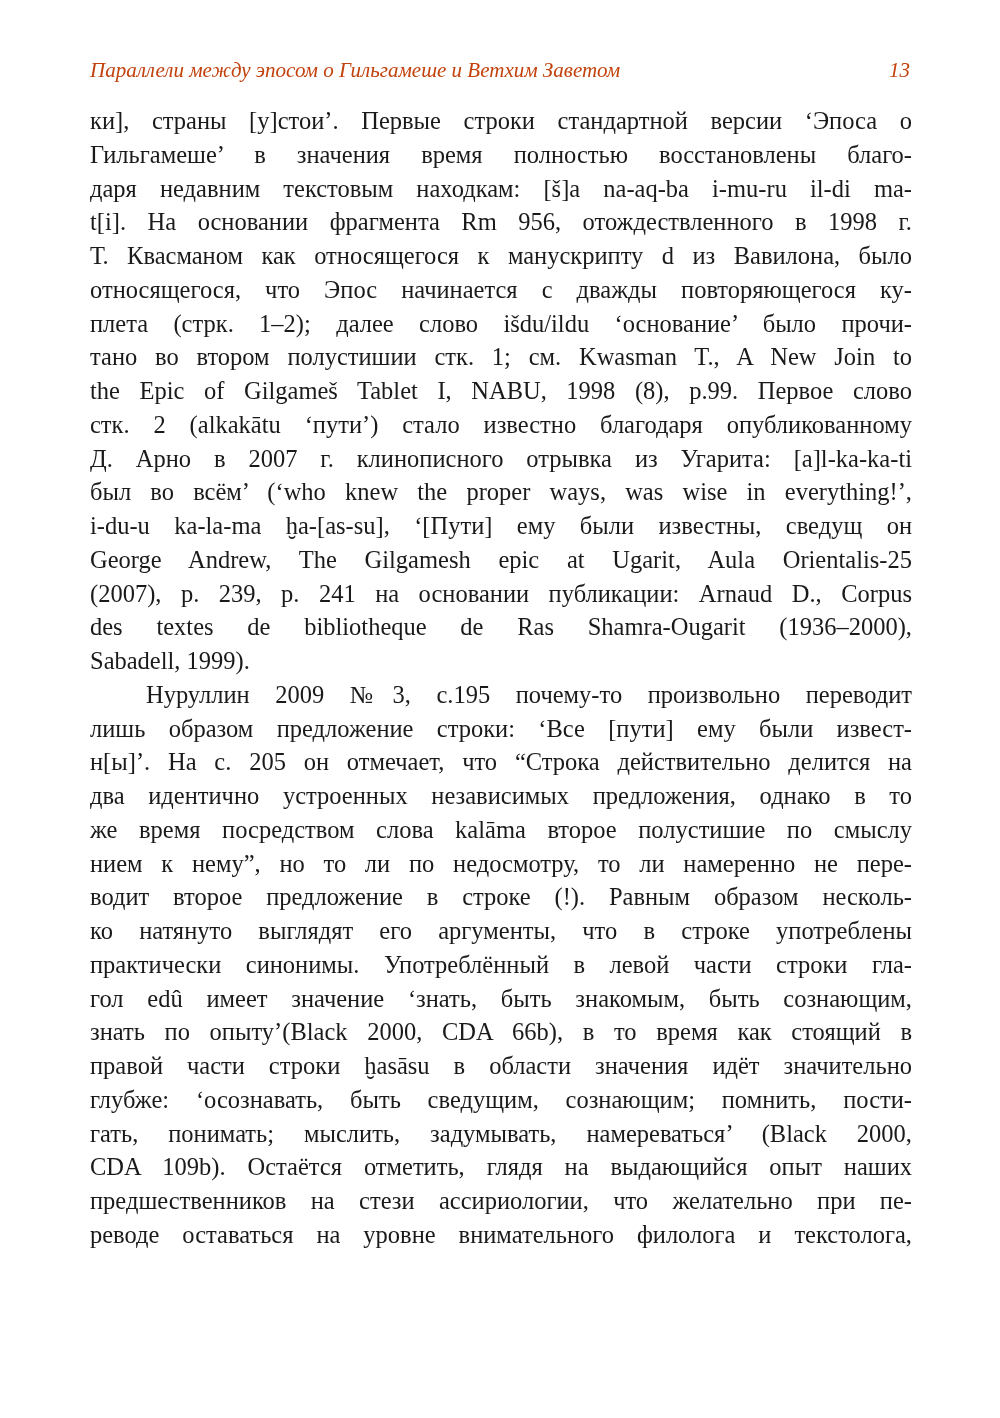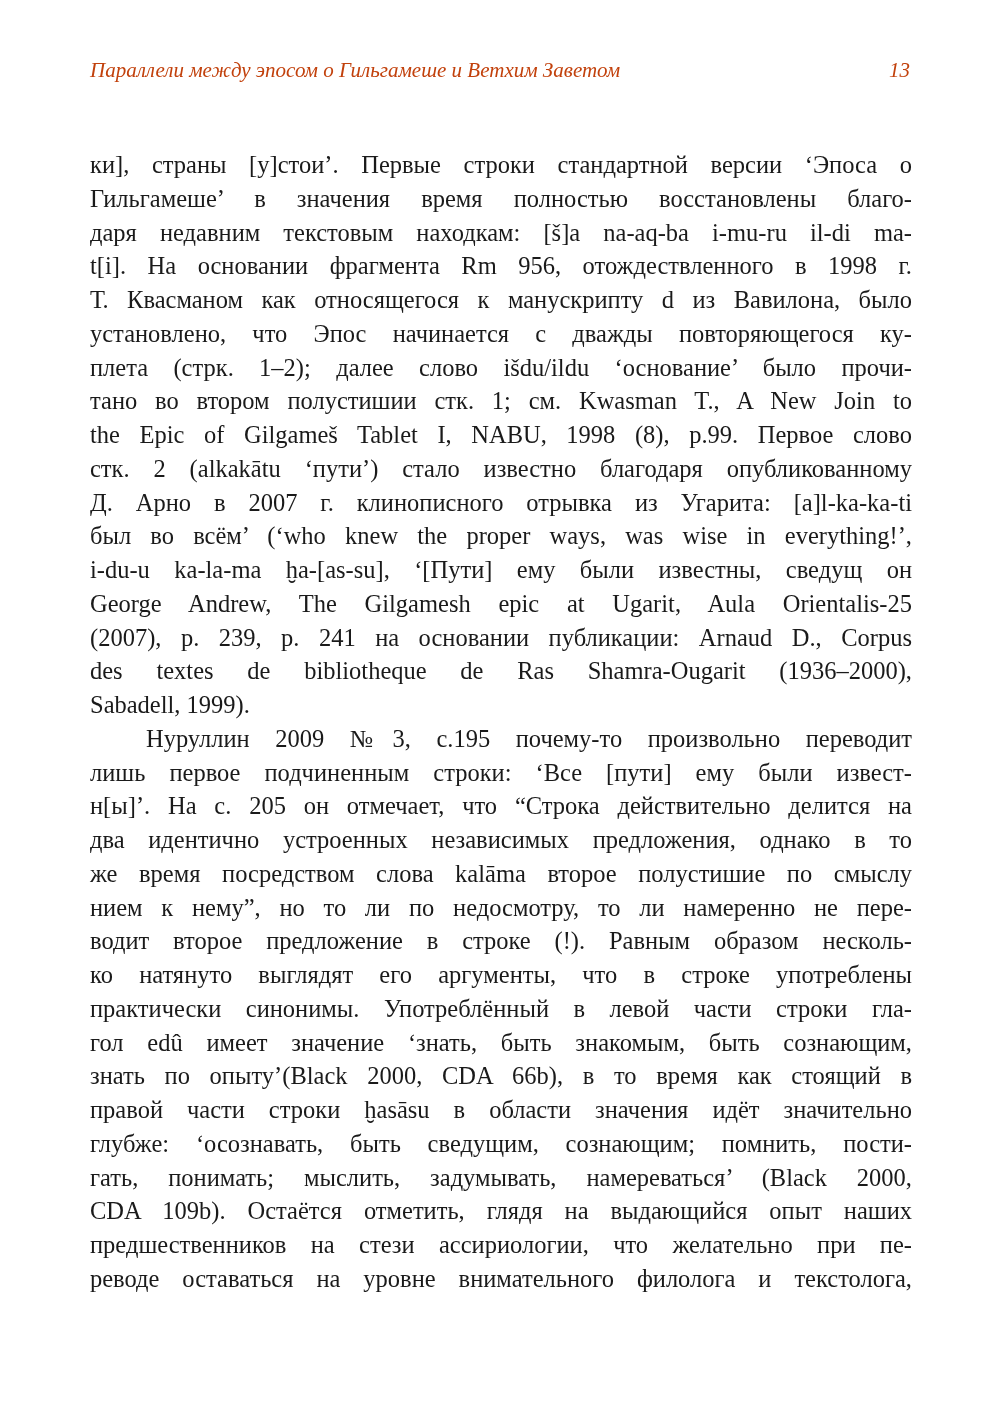--- a/index.html
+++ b/index.html
@@ -11,21 +11,20 @@
     }
     .running-header {
       position: absolute; left: 90px; top: 50px; width: 822px; height: 30px;
       font-style: italic; font-size: 21px; color: #c2410c; margin-top: 8px;
     }
     .running-header .title { position: absolute; left: 0; top: 0; white-space: nowrap; }
     .running-header .pageno { position: absolute; right: 2px; top: 0; }
     .body-text {
       position: absolute; left: 90px; top: 104px; width: 822px;
       font-size: 24.5px;
-      margin-top: 44px;
     }
     .line {
       height: 33.75px; line-height: 33.75px;
       text-align: justify; text-align-last: justify;
       white-space: nowrap; overflow: visible;
     }
     .line.last { text-align-last: left; }
     .line.indent { padding-left: 56px; }
     .para { margin: 0; }
     .para + .para { margin-top: 0; }
@@ -39,37 +38,37 @@
     <span class="pageno">13</span>
   </div>
 
   <div class="body-text">
     <div class="para">
       <div class="line">ки], страны [у]стои’. Первые строки стандартной версии ‘Эпоса о</div>
       <div class="line">Гильгамеше’ в значения время полностью восстановлены благо-</div>
       <div class="line">даря недавним текстовым находкам: [š]a na-aq-ba i-mu-ru il-di ma-</div>
       <div class="line">t[i]. На основании фрагмента Rm 956, отождествленного в 1998 г.</div>
       <div class="line">Т. Квасманом как относящегося к манускрипту d из Вавилона, было</div>
-      <div class="line">установлено, что Эпос начинается с дважды повторяющегося ку-</div>
+      <div class="line">относящегося, что Эпос начинается с дважды повторяющегося ку-</div>
       <div class="line">плета (стрк. 1–2); далее слово išdu/ildu ‘основание’ было прочи-</div>
       <div class="line">тано во втором полустишии стк. 1; см. Kwasman T., A New Join to</div>
       <div class="line">the Epic of Gilgameš Tablet I, NABU, 1998 (8), p.99. Первое слово</div>
       <div class="line">стк. 2 (alkakātu ‘пути’) стало известно благодаря опубликованному</div>
       <div class="line">Д. Арно в 2007 г. клинописного отрывка из Угарита: [a]l-ka-ka-ti</div>
       <div class="line">был во всём’ (‘who knew the proper ways, was wise in everything!’,</div>
       <div class="line">i-du-u ka-la-ma ḫa-[as-su], ‘[Пути] ему были известны, сведущ он</div>
       <div class="line">George Andrew, The Gilgamesh epic at Ugarit, Aula Orientalis-25</div>
       <div class="line">(2007), p. 239, p. 241 на основании публикации: Arnaud D., Corpus</div>
       <div class="line">des textes de bibliotheque de Ras Shamra-Ougarit (1936–2000),</div>
       <div class="line last">Sabadell, 1999).</div>
     </div>
 
     <div class="para">
       <div class="line indent">Нуруллин 2009 №3, с.195 почему-то произвольно переводит</div>
-      <div class="line">лишь первое подчиненным строки: ‘Все [пути] ему были извест-</div>
+      <div class="line">лишь образом предложение строки: ‘Все [пути] ему были извест-</div>
       <div class="line">н[ы]’. На с. 205 он отмечает, что “Строка действительно делится на</div>
       <div class="line">два идентично устроенных независимых предложения, однако в то</div>
       <div class="line">же время посредством слова kalāma второе полустишие по смыслу</div>
       <div class="line">нием к нему”, но то ли по недосмотру, то ли намеренно не пере-</div>
       <div class="line">водит второе предложение в строке (!). Равным образом несколь-</div>
       <div class="line">ко натянуто выглядят его аргументы, что в строке употреблены</div>
       <div class="line">практически синонимы. Употреблённый в левой части строки гла-</div>
       <div class="line">гол edû имеет значение ‘знать, быть знакомым, быть сознающим,</div>
       <div class="line">знать по опыту’(Black 2000, CDA 66b), в то время как стоящий в</div>
       <div class="line">правой части строки ḫasāsu в области значения идёт значительно</div>

